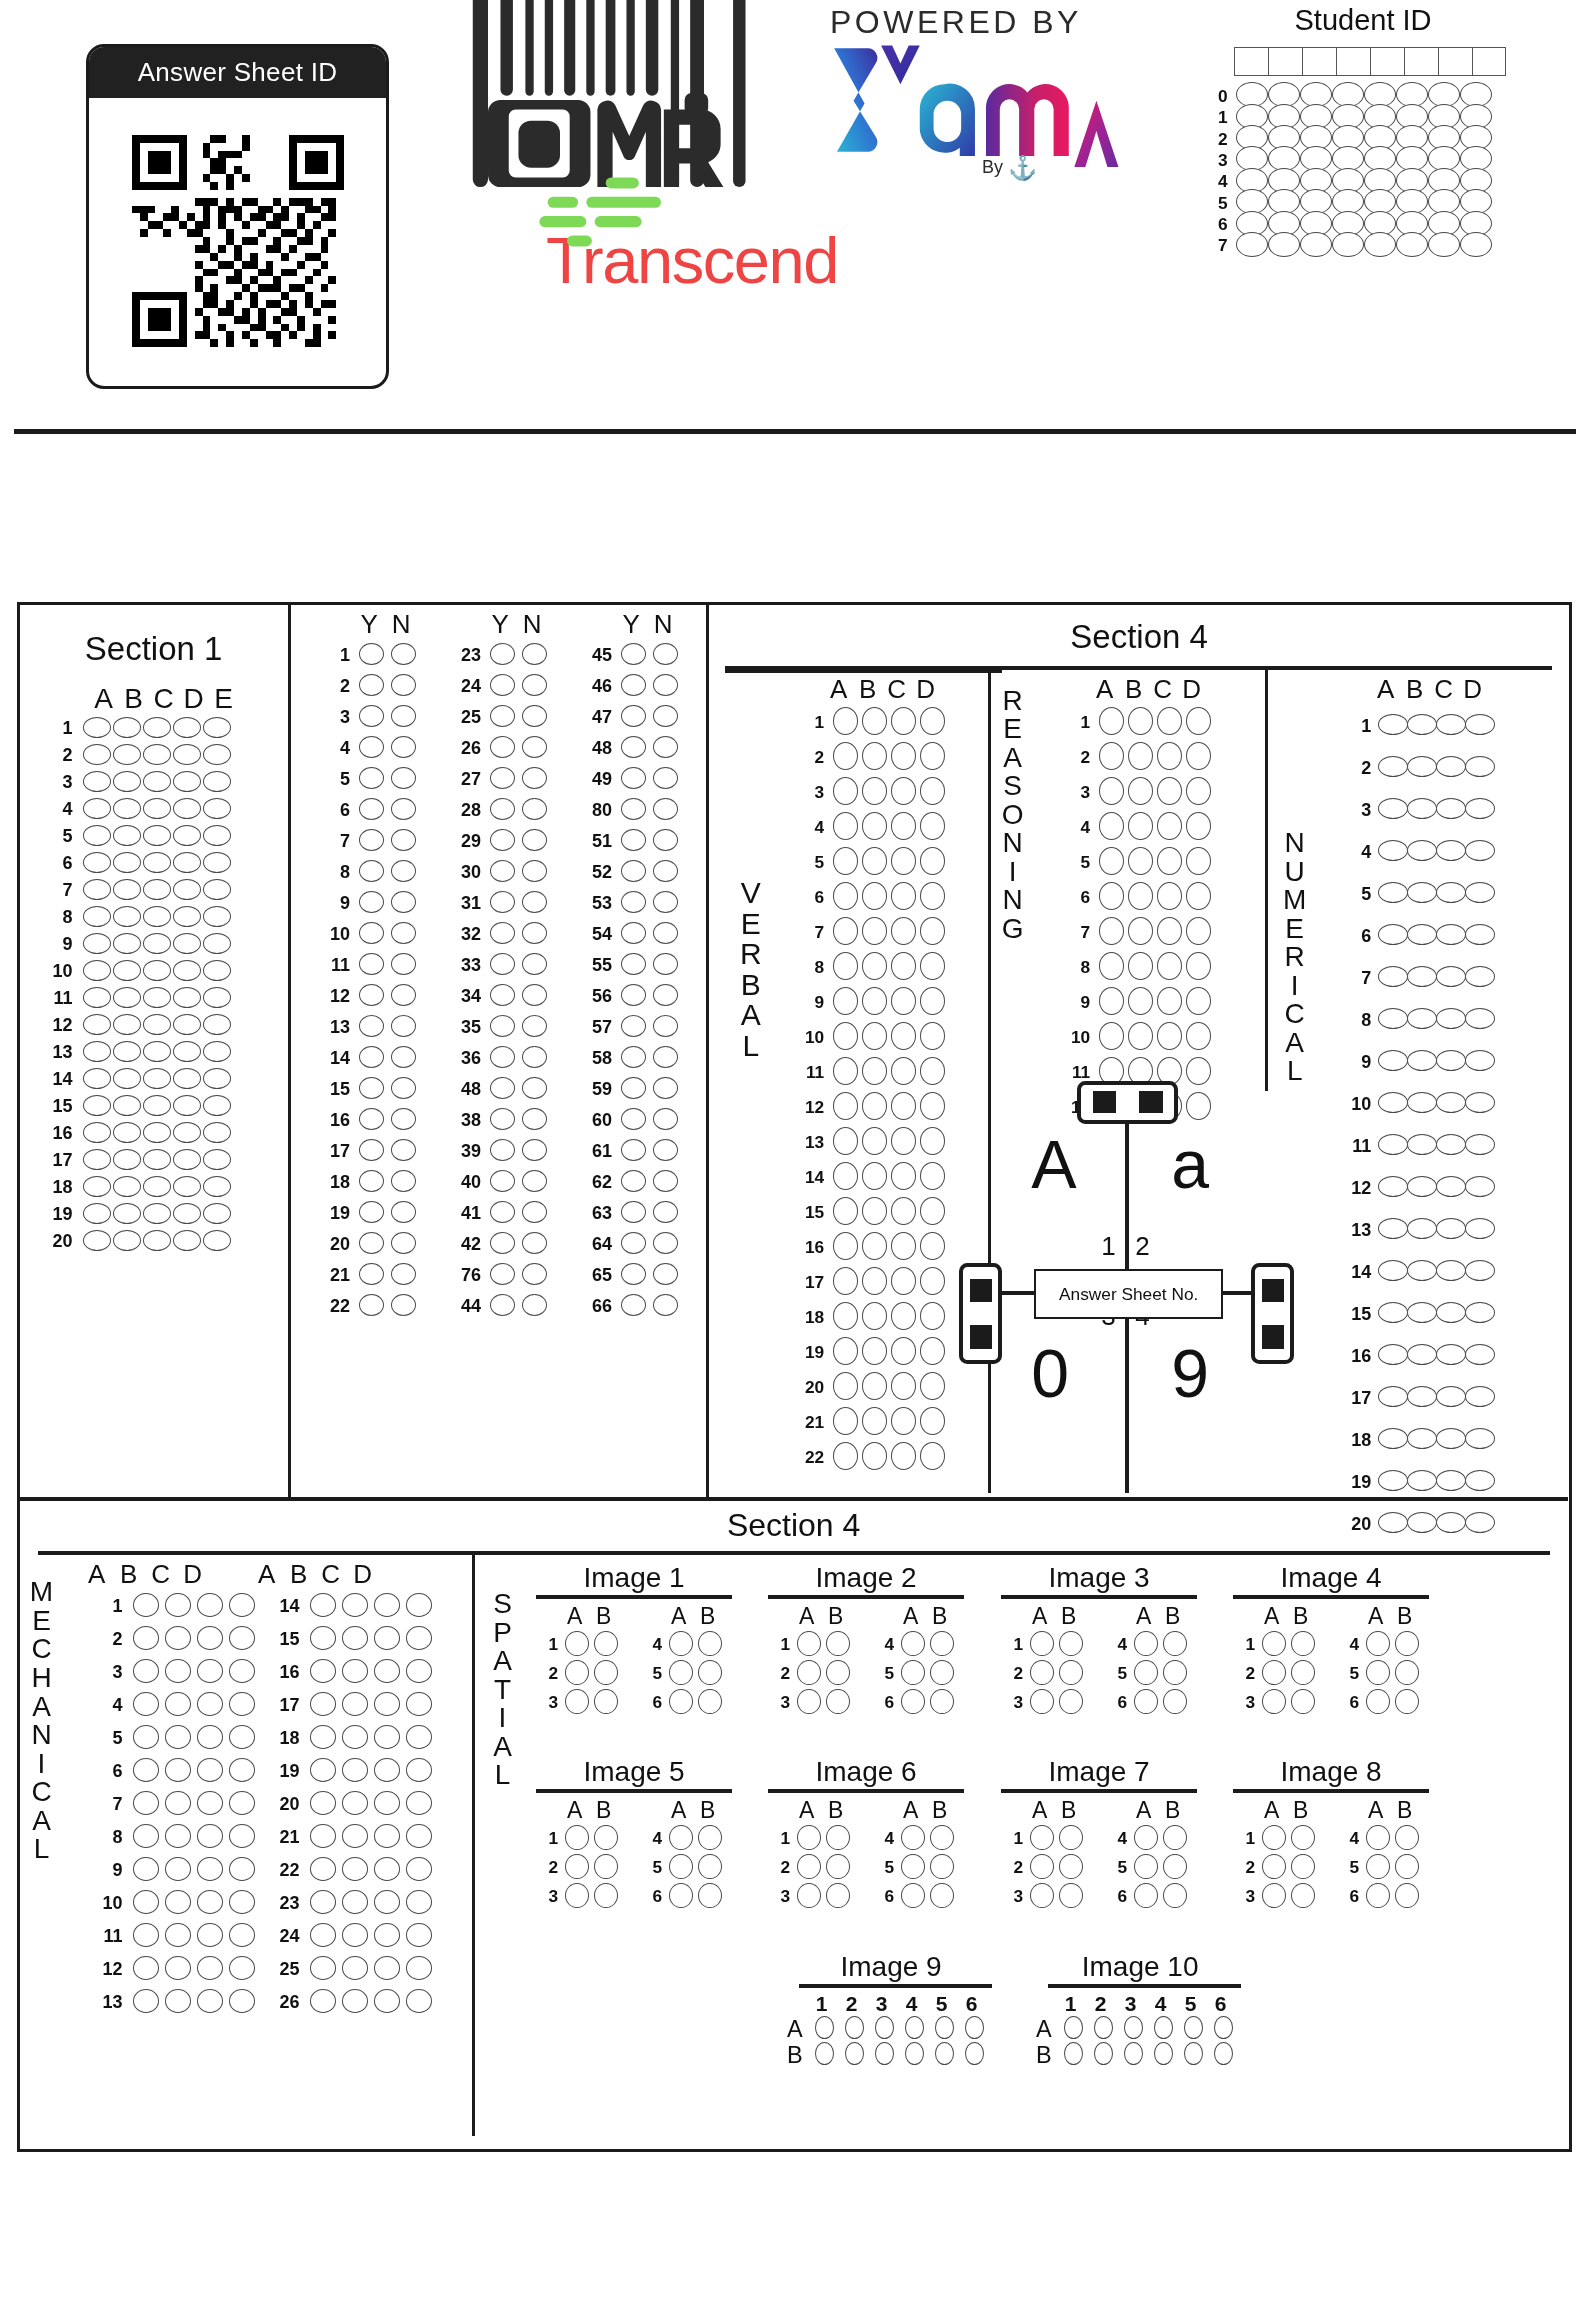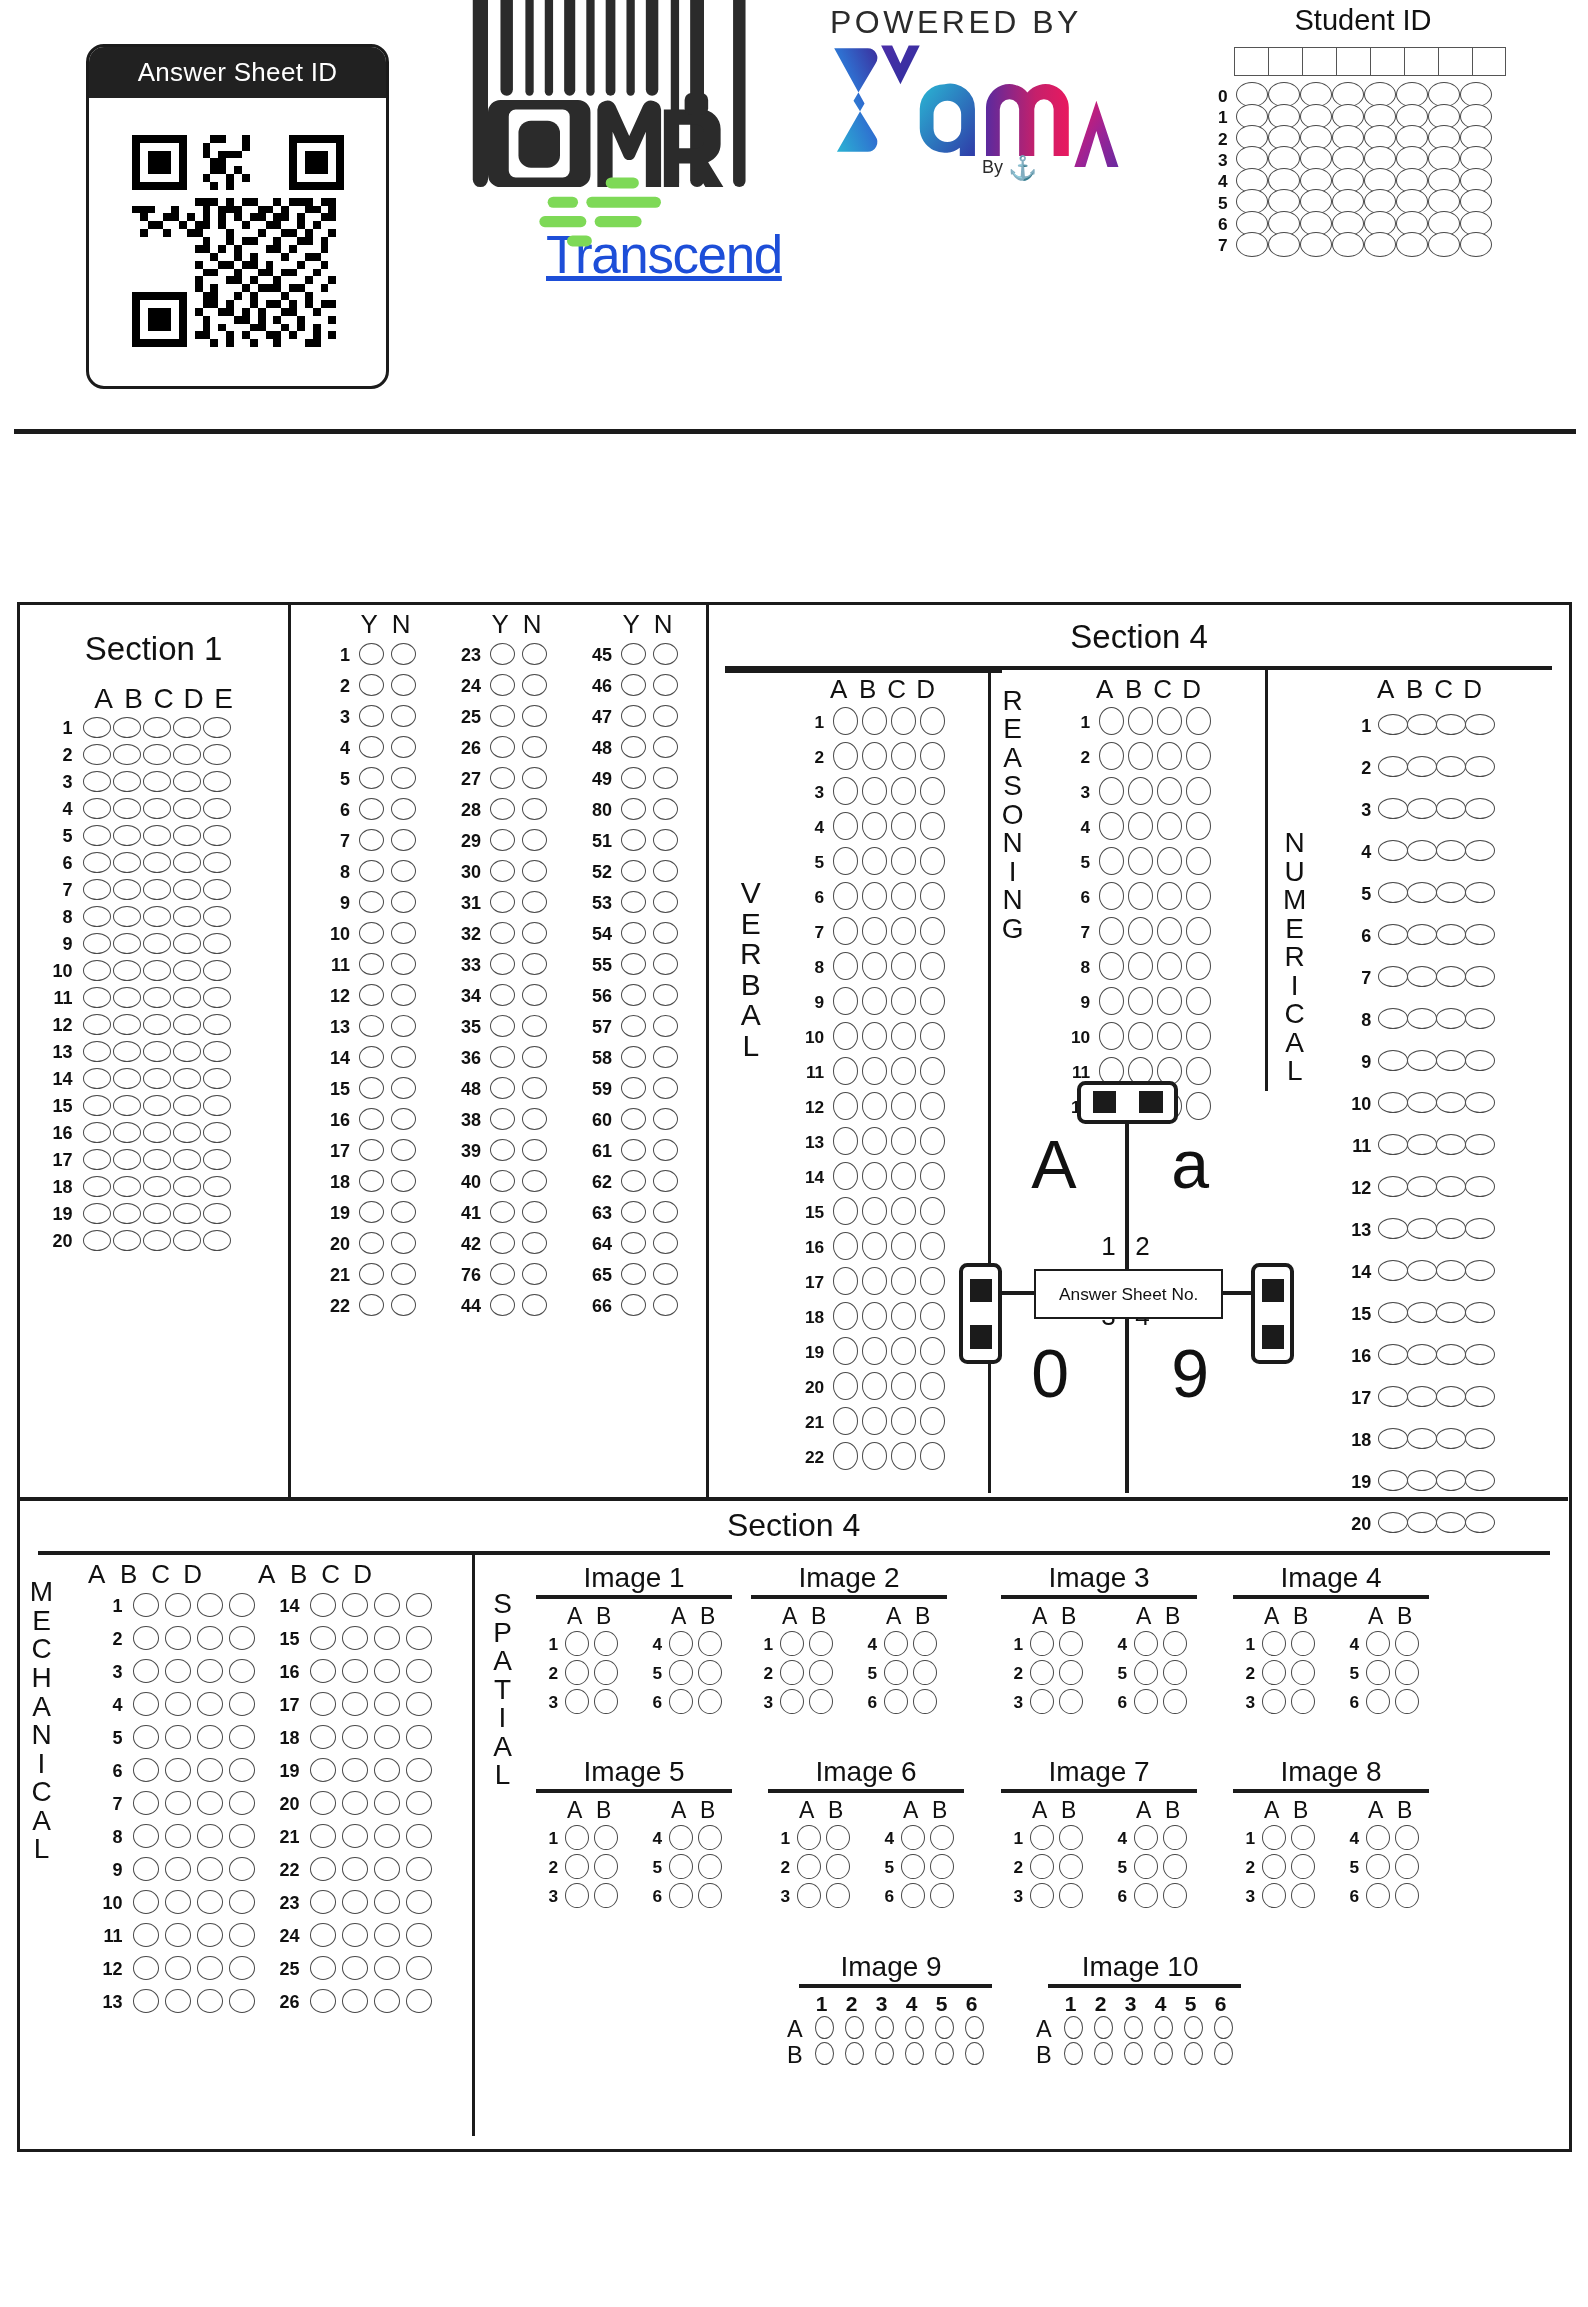--- a/index.html
+++ b/index.html
@@ -14,21 +14,21 @@
   .qr{display:block;}
 
   .omr-logo{position:absolute;left:470px;top:-11px;width:360px;height:201px;}
   .powered{position:absolute;left:830px;top:4.2px;width:304px;height:43px;}
   .powered-txt{font-family:"Liberation Sans",sans-serif;font-size:32px;letter-spacing:3.5px;color:#2b2b2b;font-weight:300;}
   .yam{position:absolute;left:823px;top:40px;width:297px;height:138px;}
   .byanchor{position:absolute;left:982px;top:154px;font-family:"Liberation Sans",sans-serif;font-size:18px;color:#2b2b2b;}
   .anchor-ico{color:#39bcd4;font-size:23.5px;vertical-align:-3.5px;}
 
   .transcend{position:absolute;left:546px;top:228px;width:498px;height:173px;}
-  .tr-word{font-family:"Liberation Sans",sans-serif;font-size:53px;color:#1d4ed8;letter-spacing:-1.4px;font-weight:400;line-height:1;text-decoration:underline;}
+  .tr-word{font-family:"Liberation Sans",sans-serif;font-size:65px;color:#ef4444;letter-spacing:-1.4px;font-weight:400;line-height:1;}
   .tr-sub{font-family:"Liberation Sans",sans-serif;font-size:28px;color:#7ed957;letter-spacing:0px;margin-top:1.4px;}
 
   .studentid{position:absolute;left:1204px;top:4.2px;width:318px;}
   .sid-title{font-family:"Liberation Sans",sans-serif;font-size:29px;text-align:center;color:#111;margin-bottom:9.7px;}
   .sid-boxes{display:flex;margin-left:30px;width:277px;}
   .sid-boxes i{display:block;width:34px;height:29px;border:1.4px solid #555;border-right:none;box-sizing:border-box;}
   .sid-boxes i:last-child{border-right:1.4px solid #555;}
   .sid-grid{margin-top:9.7px;}
   .sid-row{display:flex;align-items:center;height:21.4px;}
   .sid-rl{width:23.5px;text-align:right;font-family:"Liberation Sans",sans-serif;font-size:17.3px;font-weight:bold;padding-right:8.3px;}
@@ -1691,21 +1691,21 @@
                     <div class="ib-cell"><span class="bub eS"></span></div>
                   </div>
                   <div class="ib-row">
                     <div class="ib-num">6</div>
                     <div class="ib-cell"><span class="bub eS"></span></div>
                     <div class="ib-cell"><span class="bub eS"></span></div>
                   </div>
                 </div>
               </div>
             </div>
-            <div class="imgblk" style="left: 254px; top: 7px;">
+            <div class="imgblk" style="left: 271px; top: 7px;">
               <div class="ib-title">Image 2</div>
               <div class="ib-rule"></div>
               <div class="ib-body">
                 <div class="ib-half">
                   <div class="ib-head">
                     <span>A</span>
                     <span>B</span>
                   </div>
                   <div class="ib-row">
                     <div class="ib-num">1</div>

